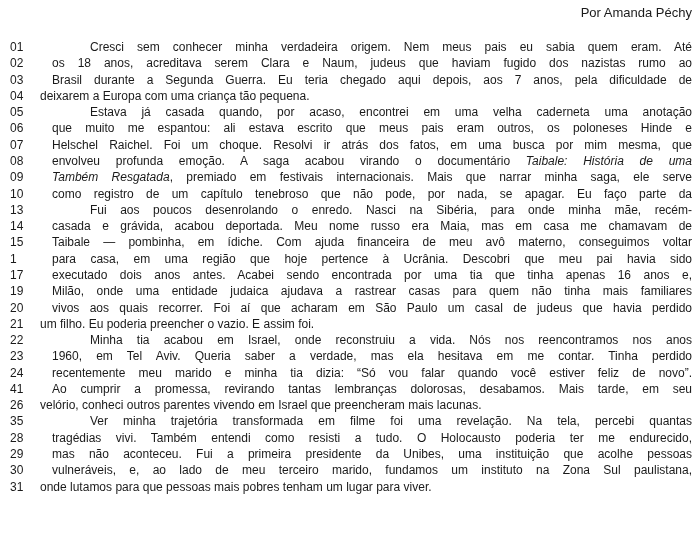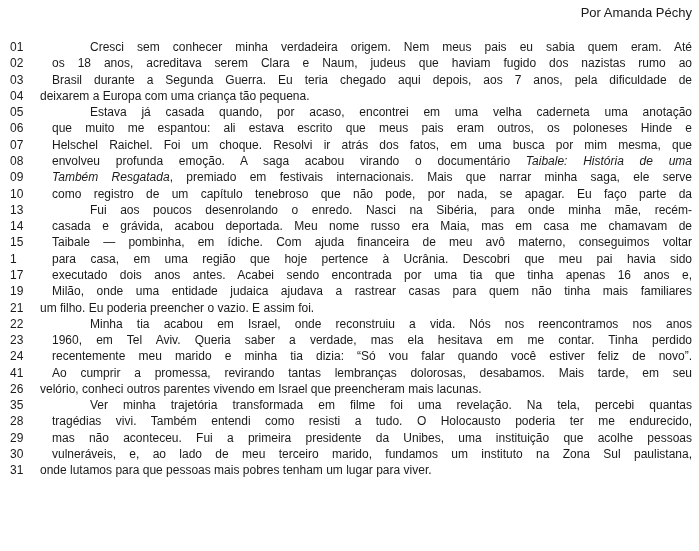--- a/index.html
+++ b/index.html
@@ -85,20 +85,24 @@
         <span class="txt"><span>para casa, em uma região que hoje pertence à Ucrânia. Descobri que meu pai havia sido</span></span>
       </div>
       <div class="row just">
         <span class="num">17</span>
         <span class="txt"><span>executado dois anos antes. Acabei sendo encontrada por uma tia que tinha apenas 16 anos e,</span></span>
       </div>
       <div class="row just">
         <span class="num">19</span>
         <span class="txt"><span>Milão, onde uma entidade judaica ajudava a rastrear casas para quem não tinha mais familiares</span></span>
       </div>
+      <div class="row just">
+        <span class="num">20</span>
+        <span class="txt"><span>vivos aos quais recorrer. Foi aí que acharam em São Paulo um casal de judeus que havia perdido</span></span>
+      </div>
       <div class="row">
         <span class="num">21</span>
         <span class="txt"><span>um filho. Eu poderia preencher o vazio. E assim foi.</span></span>
       </div>
       <div class="row indent just">
         <span class="num">22</span>
         <span class="txt"><span>Minha tia acabou em Israel, onde reconstruiu a vida. Nós nos reencontramos nos anos</span></span>
       </div>
       <div class="row just">
         <span class="num">23</span>

